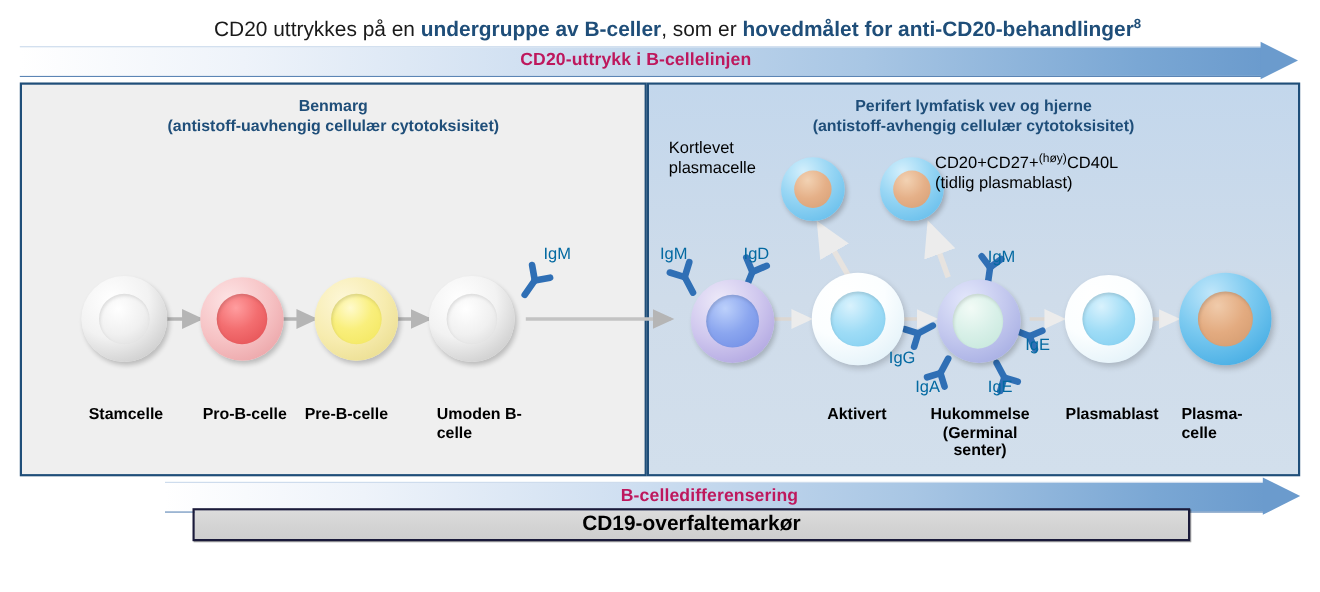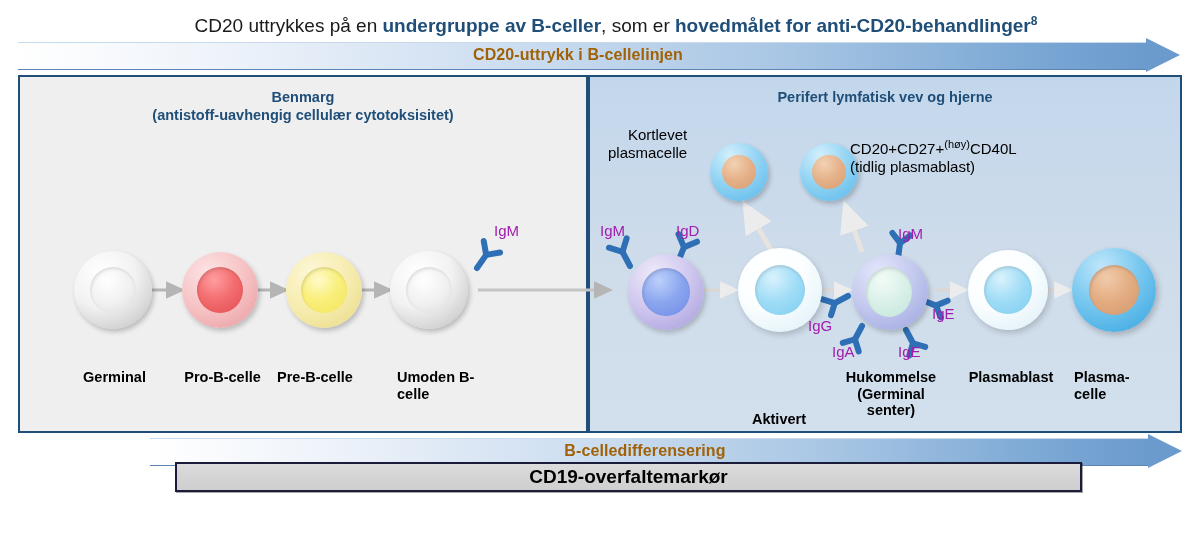--- a/index.html
+++ b/index.html
@@ -32,41 +32,41 @@
   .arrow-band .head{
     position:absolute;top:0;width:0;height:0;
     border-top:17px solid transparent;
     border-bottom:17px solid transparent;
     border-left:34px solid #6b9bcd;
   }
 
   .band-label{
     position:absolute;left:0;top:0;width:100%;height:100%;
     display:flex;align-items:center;justify-content:center;
-    font-size:16px;font-weight:bold;color:#a16207;
+    font-size:16px;font-weight:bold;color:#be185d;
     letter-spacing:.1px;
   }
 
   
   .panel{position:absolute;border:2px solid #1f4e79;box-sizing:border-box;}
   .panel-left{background:#efefef;}
   .panel-right{background:linear-gradient(to bottom,#c3d7ec 0%,#cfdcea 55%,#d2dfec 100%);}
   .panel-title{
     position:absolute;left:0;width:100%;text-align:center;
     font-size:14.5px;font-weight:bold;color:#1f4e79;line-height:1.25;
   }
 
   
   .cell{position:absolute;border-radius:50%;}
   .cell .nuc{position:absolute;border-radius:50%;}
 
   
   .lbl{position:absolute;font-size:14.5px;font-weight:bold;color:#000;line-height:1.15;}
   .lbl-plain{position:absolute;font-size:15px;color:#000;line-height:1.2;font-weight:normal;}
-  .ig{position:absolute;font-size:15px;color:#a21caf;font-weight:normal;}
+  .ig{position:absolute;font-size:15px;color:#0369a1;font-weight:normal;}
 
   
   .markbar{
     position:absolute;height:30px;
     background:linear-gradient(to bottom,#dcdcdc 0%,#d4d4d4 50%,#cfcfcf 100%);
     border:2px solid #1b1b3a;box-sizing:border-box;
     display:flex;align-items:center;justify-content:center;
     font-size:19px;font-weight:bold;color:#000;
     box-shadow:1px 1px 0 rgba(0,0,0,.35);
   }
@@ -90,20 +90,21 @@
   <div class="panel panel-left" style="left:18px;top:75px;width:570px;height:358px;">
     <div class="panel-title" style="top:11px;">
       <div>Benmarg</div>
       <div>(antistoff-uavhengig cellulær cytotoksisitet)</div>
     </div>
   </div>
 
   <div class="panel panel-right" style="left:588px;top:75px;width:594px;height:358px;">
     <div class="panel-title" style="top:11px;">
       <div>Perifert lymfatisk vev og hjerne</div>
+      <div>(antistoff-avhengig cellulær cytotoksisitet)</div>
     </div>
   </div>
 
   <svg width="1200" height="538">
     <defs>
       <marker id="ah" markerWidth="7" markerHeight="7" refX="5.5" refY="3" orient="auto">
         <path d="M0,0 L6.5,3 L0,6 z" fill="#b5b5b5"></path>
       </marker>
       <marker id="ahw" markerWidth="7" markerHeight="7" refX="5.5" refY="3" orient="auto">
         <path d="M0,0 L6.5,3 L0,6 z" fill="#ececec"></path>
@@ -263,46 +264,46 @@
 
   <div class="ig" style="left:494px;top:222px;">IgM</div>
   <div class="ig" style="left:600px;top:222px;">IgM</div>
   <div class="ig" style="left:676px;top:222px;">IgD</div>
   <div class="ig" style="left:808px;top:317px;">IgG</div>
   <div class="ig" style="left:832px;top:343px;">IgA</div>
   <div class="ig" style="left:898px;top:225px;">IgM</div>
   <div class="ig" style="left:932px;top:305px;">IgE</div>
   <div class="ig" style="left:898px;top:343px;">IgE</div>
 
-  <div class="lbl-plain" style="left:608px;top:126px;text-align:right;">
+  <div class="lbl-plain" style="left:608px;top:126px;text-align:left;">
     <div>Kortlevet</div>
     <div>plasmacelle</div>
   </div>
 
   <div class="lbl-plain" style="left:850px;top:138px;text-align:left;white-space:nowrap;">
     <div><span>CD20+CD27+</span><sup style="font-size:11px;">(høy)</sup><span>CD40L</span></div>
     <div>(tidlig plasmablast)</div>
   </div>
 
   <div class="lbl" style="left:62px;top:369px;width:105px;text-align:center;">
-    <div>Germinal</div>
+    <div>Stamcelle</div>
   </div>
   <div class="lbl" style="left:170px;top:369px;width:105px;text-align:center;">
     <div>Pro-B-celle</div>
   </div>
   <div class="lbl" style="left:277px;top:369px;width:105px;">
     <div>Pre-B-celle</div>
   </div>
   <div class="lbl" style="left:397px;top:369px;width:96px;text-align:left;">
     <div>Umoden B-</div>
 
     <div>celle</div>
   </div>
 
-  <div class="lbl" style="left:726px;top:369px;width:106px;text-align:center;margin-top:42px;">
+  <div class="lbl" style="left:726px;top:369px;width:106px;text-align:center;">
     <div>Aktivert</div>
   </div>
   <div class="lbl" style="left:830px;top:369px;width:122px;text-align:center;">
     <div>Hukommelse</div>
     <div>(Germinal</div>
     <div>senter)</div>
   </div>
   <div class="lbl" style="left:952px;top:369px;width:118px;text-align:center;">
     <div>Plasmablast</div>
   </div>

